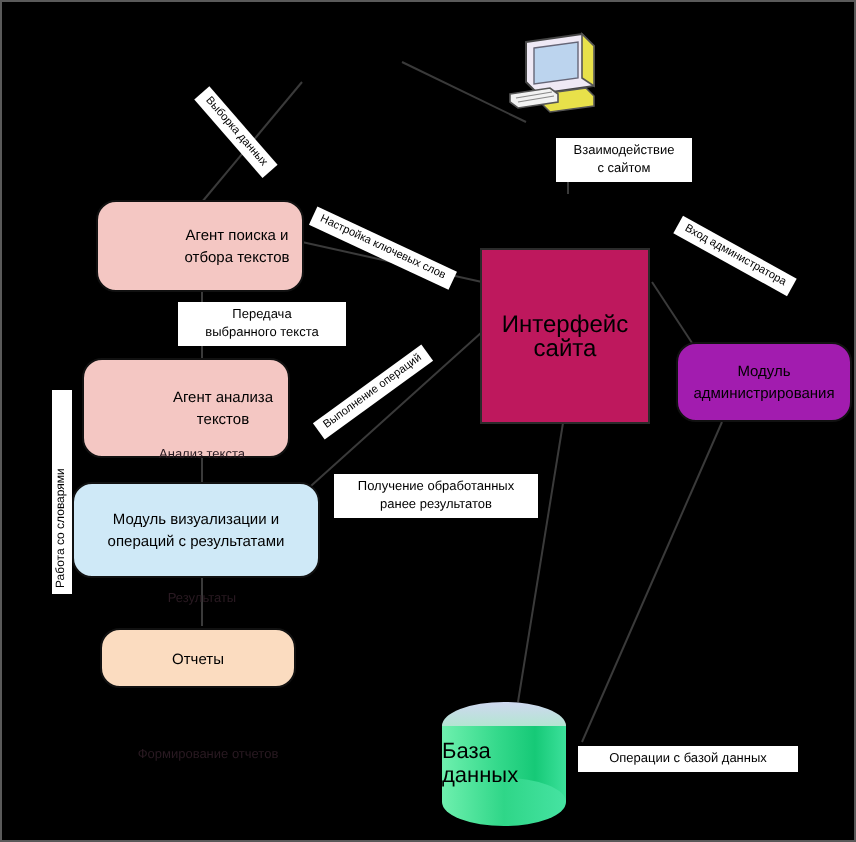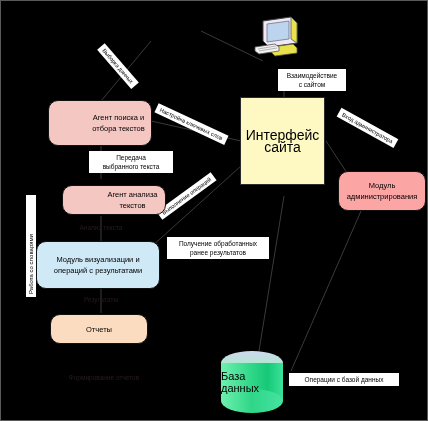--- a/index.html
+++ b/index.html
@@ -14,21 +14,21 @@
   }
   .node{position:absolute;box-sizing:border-box;display:flex;align-items:center;justify-content:center;text-align:center;}
   .rrect{
     border-radius:10px;
     border:1px solid #111;
     font-size:7.5px;line-height:11px;color:#000;
     padding:2px 3px;
   }
   .pink{background:#f4c7c3;padding-left:40px;}
   .blue{background:#cfe9f7;}
-  .lightblue{background:#fca5a5;}
+  .lightblue{background:#a21caf;}
   .peach{background:#fbdcc0;}
   .cloud{
     background:#ffffff;border-radius:50%;
     font-size:8.5px;color:#000;
     box-shadow:10px 7px 0 -5px #fff, -10px 6px 0 -5px #fff, 0px 10px 0 -4px #fff;
   }
   .wbox{
     background:#ffffff;color:#000;font-size:6.5px;line-height:9px;
     padding:2px 3px;text-align:center;
   }
@@ -37,22 +37,22 @@
     font-size:5.6px;line-height:8px;white-space:nowrap;
     padding:1px 4px;transform-origin:center center;
   }
   .faint{position:absolute;color:#2a1a22;font-size:6.5px;line-height:9px;text-align:center;white-space:nowrap;}
   .vlabel{
     position:absolute;background:#ffffff;color:#000;
     font-size:6px;line-height:8px;white-space:nowrap;padding:1px 3px;
     transform-origin:center center;transform:rotate(-90deg);
   }
   .iface{
-    background:#fef9c3;border:1px solid #2b2b2b;
-    font-size:14px;line-height:12px;color:#000;
+    background:#be185d;border:1px solid #2b2b2b;
+    font-size:12px;line-height:12px;color:#000;margin-top:27px;
   }
   svg.lay{position:absolute;left:0;top:0;width:428px;height:421px;pointer-events:none;}
   .cyl{position:absolute;}
   .cyl .body{position:absolute;left:0;top:12px;width:100%;height:calc(100% - 24px);
     background:linear-gradient(90deg,#6ef0ae 0%,#34d98b 45%,#16c977 75%,#3ce19b 100%);}
   .cyl .top{position:absolute;left:0;top:0;width:100%;height:24px;border-radius:50%;
     background:linear-gradient(180deg,#cfd8f0 0%,#aee8cc 60%,#6fe6ae 100%);}
   .cyl .bottom{position:absolute;left:0;bottom:0;width:100%;height:24px;border-radius:50%;
     background:linear-gradient(90deg,#6ef0ae 0%,#2fd688 50%,#46e3a2 100%);}
   .cyl .cap{position:absolute;left:0;top:0;width:100%;height:100%;display:flex;align-items:center;justify-content:center;
@@ -118,21 +118,21 @@
 
   <div class="node rrect pink" style="left:47px;top:99px;width:104px;height:46px;">
     <span>Агент поиска и отбора текстов</span>
   </div>
 
   <div class="wbox" style="position:absolute;left:88px;top:150px;width:78px;">
     <div>Передача</div>
     <div>выбранного текста</div>
   </div>
 
-  <div class="node rrect pink" style="left:61px;top:178px;width:104px;height:30px;margin-top:6px;">
+  <div class="node rrect pink" style="left:40px;top:178px;width:104px;height:50px;">
     <span>Агент анализа текстов</span>
   </div>
 
   <div class="faint" style="left:50px;top:222px;width:100px;">
     <span>Анализ текста</span>
   </div>
 
   <div class="node rrect blue" style="left:35px;top:240px;width:124px;height:48px;">
     <span>Модуль визуализации и операций с результатами</span>
   </div>

